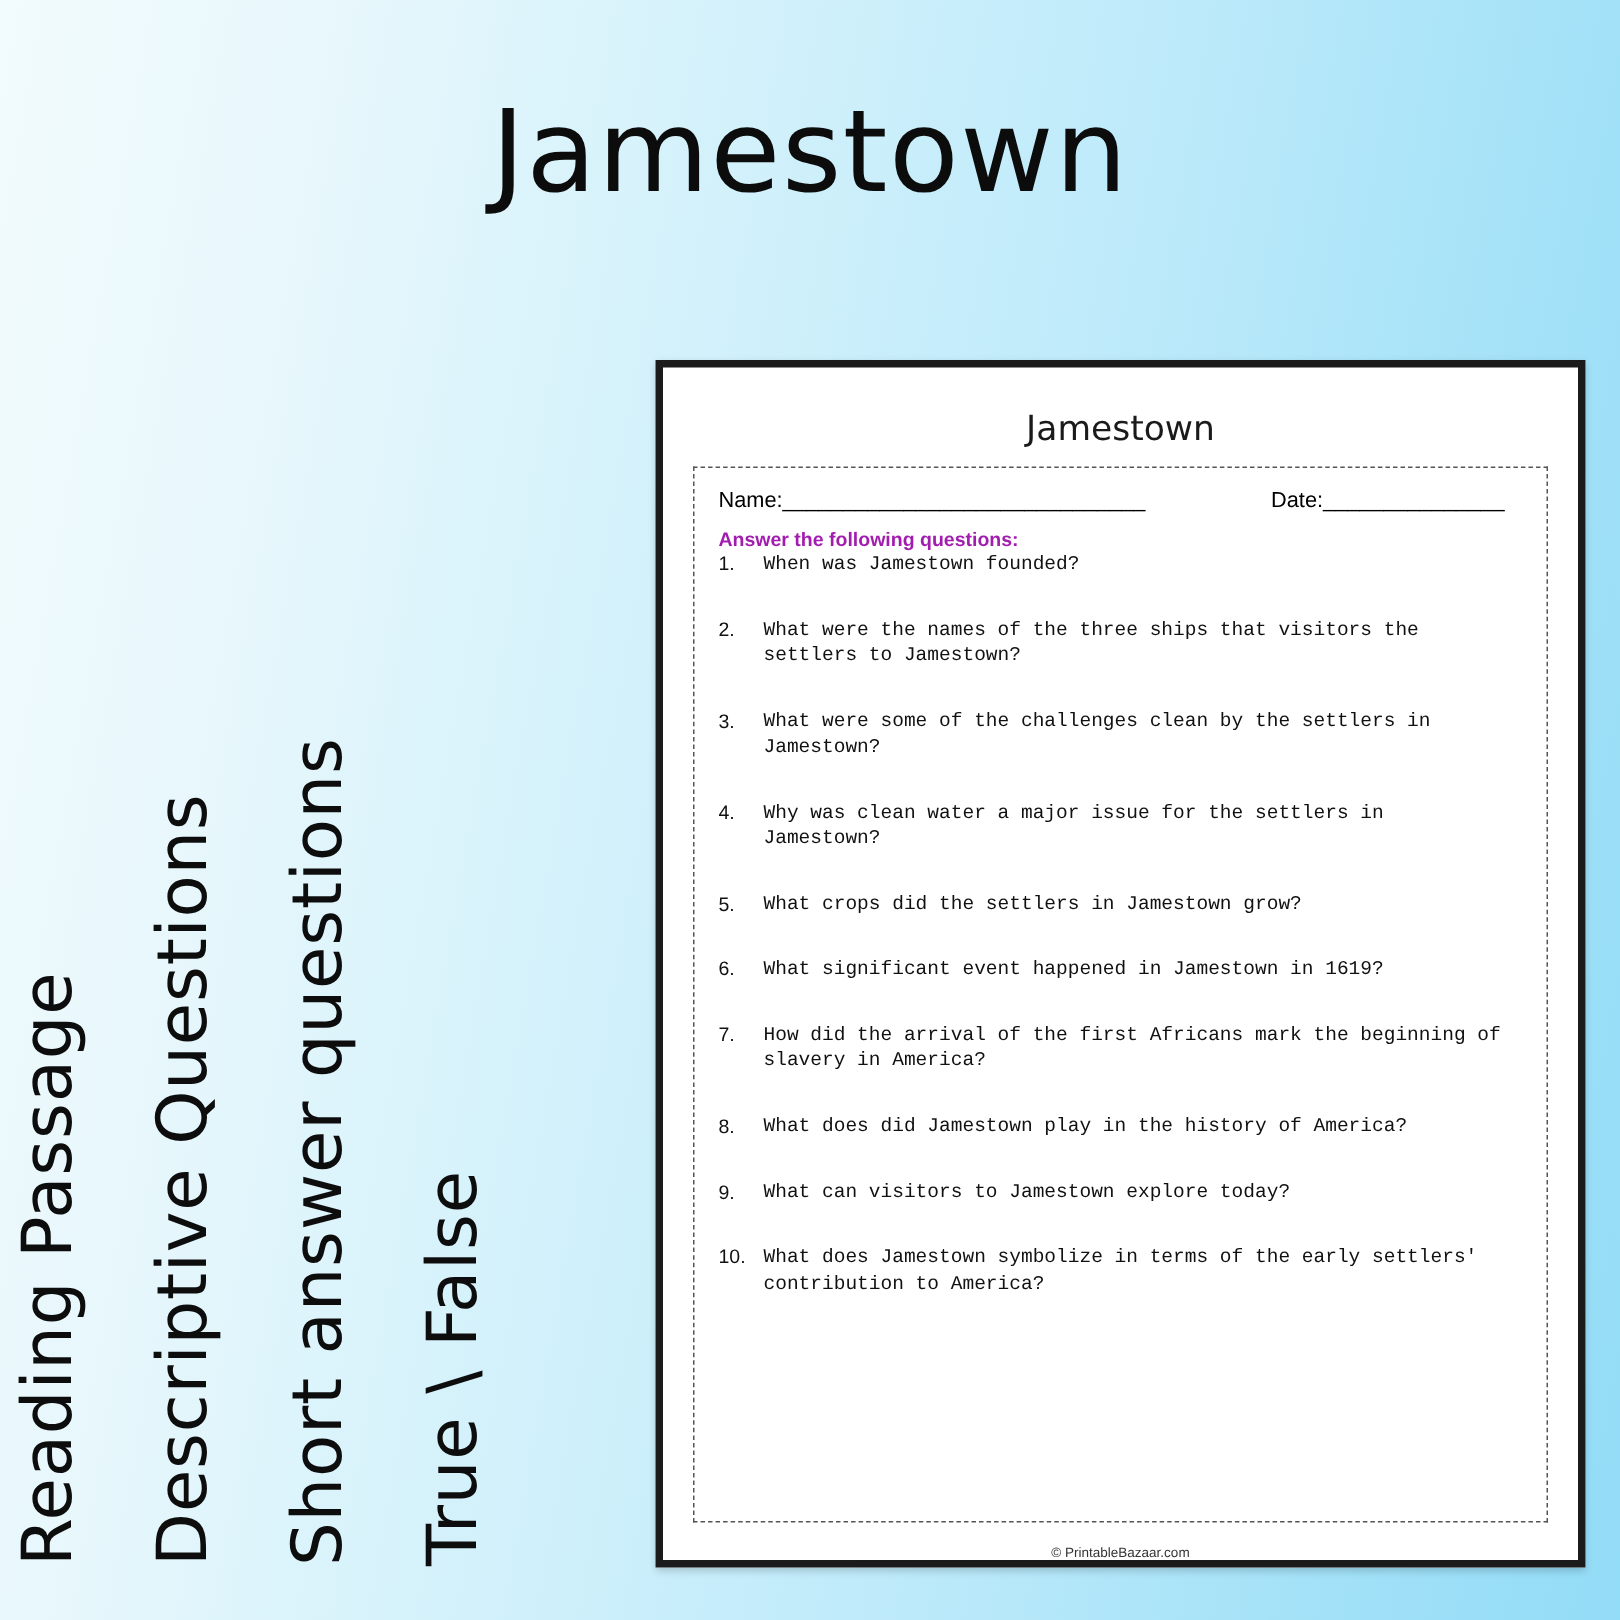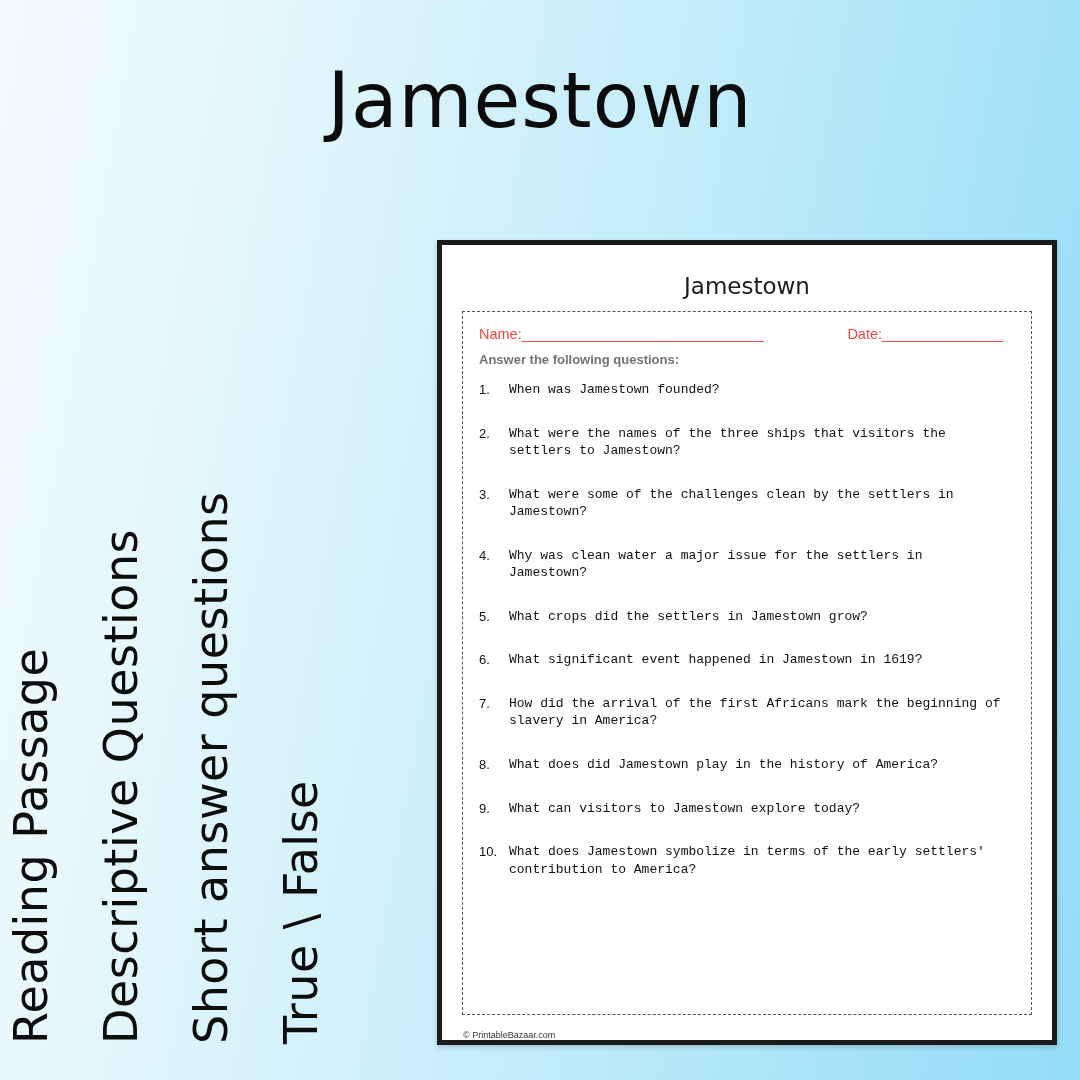--- a/index.html
+++ b/index.html
@@ -76,30 +76,29 @@
     border: 1.5px dashed #555;
     height: 704px;
     padding: 14px 16px 10px 16px;
     position: relative;
   }
   .name-date {
     display: flex;
     justify-content: space-between;
     align-items: baseline;
     font-size: 14.5px;
-    color: #ef4444;
+    color: #000000;
     margin-bottom: 10px;
   }
   .name-date .nm { letter-spacing: 0px; }
   .name-date .dt { padding-right: 12px; text-align: right; }
   .instructions {
     font-size: 13px;
     font-weight: bold;
-    color: #737373;
-    margin-bottom: 14px;
+    color: #a21caf;
   }
   ol.questions {
     list-style: none;
     margin: 0;
     padding: 0;
   }
   ol.questions li {
     display: flex;
     font-size: 13px;
     line-height: 1.35;
@@ -114,21 +113,21 @@
   ol.questions li .qtext {
     flex: 1 1 auto;
     padding-right: 14px;
     font-family: Liberation Mono, monospace;
   }
   .footer {
     position: absolute;
     left: 0;
     right: 0;
     bottom: -26px;
-    text-align: left;
+    text-align: center;
     font-size: 9px;
     color: #333;
   }
 </style>
 </head>
 <body>
 
 <div class="main-title">Jamestown</div>
 
 <div class="features">

